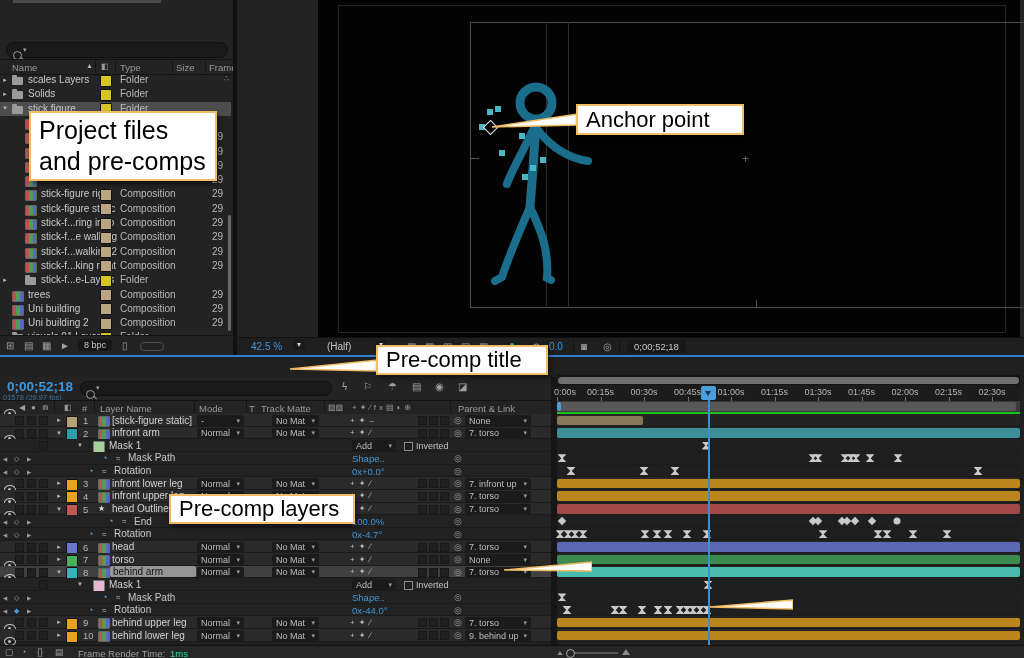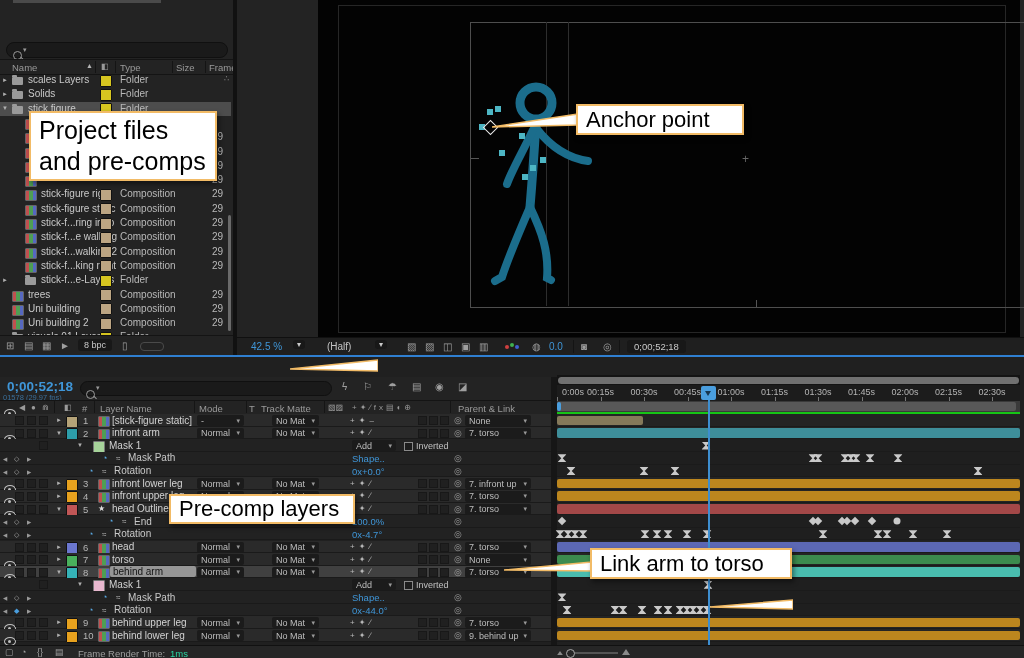--- a/index.html
+++ b/index.html
@@ -513,21 +513,21 @@
             <span style="font-size: 7px; color: rgb(154, 154, 154);">▾</span>
           </div></div>
       </div>
 
     <div class="abs" style="left:551px;top:20px;width:6px;height:268px;background:#161616"></div>
 
     <div class="abs" style="left:557px;top:18px;width:463px;height:10px;background:#141414">
       <div class="abs" style="left:1px;top:1.5px;width:461px;height:7px;background:#707070;border-radius:4px"></div>
     </div>
     <div class="abs" style="left:557px;top:28px;width:463px;height:16px;background:#1c1c1c" id="tl-ruler">
-        <div class="ruler-lbl" style="left: 16px; top: 2px;">0:00s</div>
+        <div class="ruler-lbl" style="left: 8px; top: 2px;">0:00s</div>
         <div class="ruler-tick" style="left: 0px; top: 12px;"></div>
         <div class="ruler-lbl" style="left: 43.5px; top: 2px;">00:15s</div>
         <div class="ruler-tick" style="left: 43.5px; top: 12px;"></div>
         <div class="ruler-lbl" style="left: 87px; top: 2px;">00:30s</div>
         <div class="ruler-tick" style="left: 87px; top: 12px;"></div>
         <div class="ruler-lbl" style="left: 130.5px; top: 2px;">00:45s</div>
         <div class="ruler-tick" style="left: 130.5px; top: 12px;"></div>
         <div class="ruler-lbl" style="left: 174px; top: 2px;">01:00s</div>
         <div class="ruler-tick" style="left: 174px; top: 12px;"></div>
         <div class="ruler-lbl" style="left: 217.5px; top: 2px;">01:15s</div>
@@ -670,26 +670,26 @@
   </div>
   <svg class="tail" style="left:492px;top:112px" width="86" height="24">
     <polygon points="86,2 0,15 86,13" fill="#fff" stroke="#f2bb66" stroke-width="1.5"></polygon>
   </svg>
   <div class="callout" style="left:576px;top:104px;width:148px;height:27px;font-size:22px">
     <span>Anchor point</span>
   </div>
   <svg class="tail" style="left:290px;top:358px" width="88" height="15">
     <polygon points="88,2 0,11 88,13" fill="#fff" stroke="#f2bb66" stroke-width="1.5"></polygon>
   </svg>
+  <div class="callout" style="left:376px;top:345px;width:152px;height:26px;font-size:22px">
+    <span>Pre-comp title</span>
+  </div>
   <div class="callout" style="left:169px;top:494px;width:166px;height:26px;font-size:22px">
     <span>Pre-comp layers</span>
   </div>
   <svg class="tail" style="left:504px;top:560px" width="88" height="14">
     <polygon points="88,2 0,10 88,11" fill="#fff" stroke="#f2bb66" stroke-width="1.5"></polygon>
   </svg>
-  <div class="callout" style="left:590px;top:548px;width:182px;height:27px;font-size:22px">
-    <span>Link arm to torso</span>
-  </div>
   <svg class="tail" style="left:710px;top:598px" width="83" height="14">
     <polygon points="83,2 0,9 83,11" fill="#fff" stroke="#f2bb66" stroke-width="1.5"></polygon>
   </svg>
 
 </div>
 
 </body></html>

